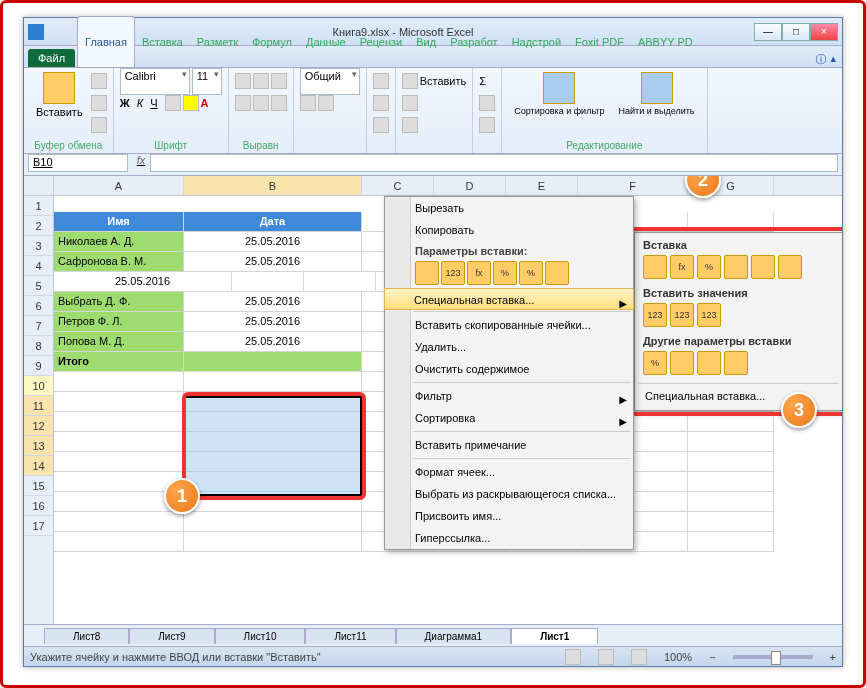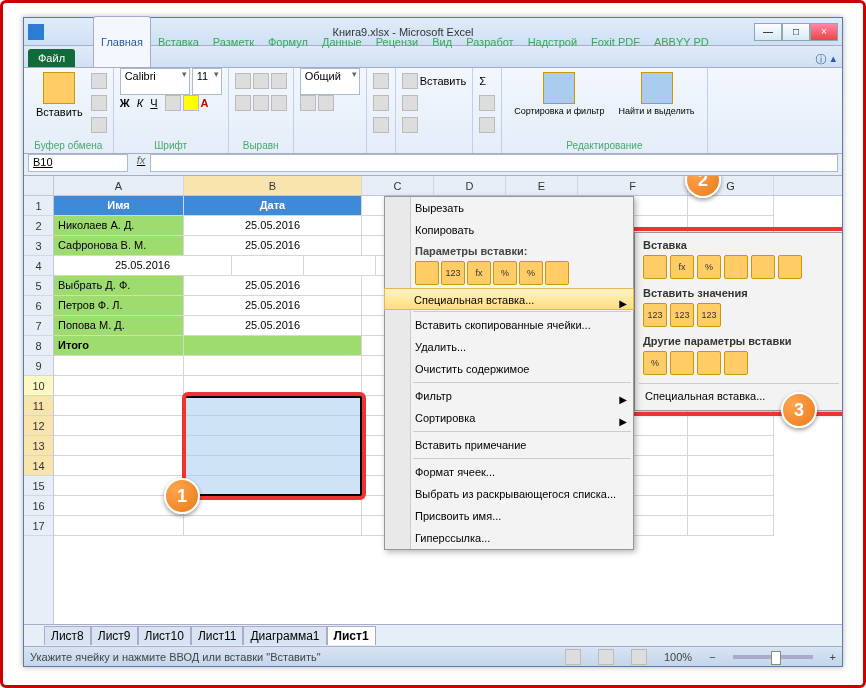--- a/index.html
+++ b/index.html
@@ -7,21 +7,21 @@
 
 .window { width: 820px; height: 650px; margin: 14px auto; border: 1px solid #5b7ca8; background: #e8f0fb; display: flex; flex-direction: column; box-shadow: 0 0 6px rgba(0,0,0,0.3); }
 .titlebar { height: 28px; background: linear-gradient(#e0ebf8,#cfe0f5); display: flex; align-items: center; padding: 0 4px; border-bottom: 1px solid #aac; }
 .titlebar .xicon { width: 16px; height: 16px; background: #2b7cd3; margin-right: 8px; display: inline-block; }
 .titlebar .title { flex: 1; text-align: center; color: #333; }
 .win-controls { display: flex; gap: 0; }
 .win-btn { width: 28px; height: 18px; border: 1px solid #8aa; background: linear-gradient(#fafdff,#d8e8f8); display: flex; align-items: center; justify-content: center; font-size: 10px; }
 .win-btn.close { background: linear-gradient(#f8a,#e44); color: #fff; }
 
 .ribbon-tabs { height: 22px; background: linear-gradient(#e0ebf8,#cfe0f5); display: flex; align-items: flex-end; padding-left: 4px; border-bottom: 1px solid #aac; }
-.file-tab { background: #0f6b3a; color: #fff; padding: 3px 10px; border-radius: 3px 3px 0 0; margin-right: 18px; }
+.file-tab { background: #0f6b3a; color: #fff; padding: 3px 10px; border-radius: 3px 3px 0 0; margin-right: 2px; }
 .tab { padding: 19px 7px; color: #3a5; cursor: pointer; }
 .tab.active { background: #f3f7fe; border: 1px solid #aac; border-bottom: none; color: #2a5aa0; border-radius: 3px 3px 0 0; }
 .help-area { margin-left: auto; display: flex; gap: 4px; padding-right: 6px; color: #2a5aa0; }
 
 .ribbon { height: 86px; background: linear-gradient(#f3f7fe,#e4edf9); border-bottom: 1px solid #aac; display: flex; }
 .rgroup { border-right: 1px solid #c0d0e8; padding: 2px 6px; display: flex; flex-direction: column; justify-content: space-between; }
 .rgroup-label { font-size: 10px; color: #4a6; text-align: center; padding-top: 2px; }
 .rgroup-body { display: flex; gap: 2px; }
 .big-btn { display: flex; flex-direction: column; align-items: center; padding: 2px 6px; }
 .big-btn .ic { width: 32px; height: 32px; background: #fc6; border: 1px solid #c90; margin-bottom: 2px; }
@@ -37,21 +37,21 @@
 
 .grid-area { flex: 1; display: flex; overflow: hidden; position: relative; background: #fff; }
 .rownums { width: 30px; background: #e8eef7; border-right: 1px solid #c0c8d8; }
 .rownums div { height: 20px; border-bottom: 1px solid #d0d8e8; text-align: center; line-height: 20px; color: #333; }
 .cells { flex: 1; position: relative; }
 .colheads { height: 20px; display: flex; background: #e8eef7; border-bottom: 1px solid #c0c8d8; }
 .colheads div { border-right: 1px solid #d0d8e8; text-align: center; line-height: 20px; color: #333; }
 .colA { width: 130px; } .colB { width: 178px; } .colC { width: 72px; } .colD { width: 72px; } .colE { width: 72px; } .colF { width: 110px; } .colG { width: 86px; }
 .colB.sel { background: #f9e4ae; }
 
-.datarows { position: relative; }
+.datarows { position: relative; margin-top: 16px; }
 .drow { display: flex; height: 20px; }
 .drow > div { border-right: 1px solid #d6d6d6; border-bottom: 1px solid #d6d6d6; padding: 0 4px; line-height: 19px; overflow: hidden; white-space: nowrap; }
 .hdr-cell { background: #3f8ad8; color: #fff; text-align: center; font-weight: bold; }
 .name-cell { background: #9edc70; }
 .itogo { background: #9edc70; font-weight: bold; }
 .date-cell { text-align: center; }
 
 .selection { position: absolute; left: 130px; top: 200px; width: 178px; height: 100px; background: rgba(160,200,240,0.5); border: 2px solid #000; }
 
 .red-box-1 { position: absolute; left: 128px; top: 196px; width: 184px; height: 108px; border: 4px solid #e33; border-radius: 6px; pointer-events: none; z-index: 5; }
@@ -75,21 +75,21 @@
 .submenu { position: absolute; left: 580px; top: 36px; width: 210px; background: #f3f3f3; border: 1px solid #979797; box-shadow: 2px 2px 6px rgba(0,0,0,0.3); z-index: 9; padding: 4px; }
 .submenu .sh { font-weight: bold; padding: 2px 4px; color: #333; }
 .submenu .icons { display: flex; flex-wrap: wrap; gap: 3px; padding: 2px 4px 6px; }
 .submenu .sep { height: 1px; background: #ccc; margin: 2px 0; }
 .submenu .spec-item { padding: 4px 6px; cursor: pointer; }
 
 .mini-toolbar { position: absolute; left: 342px; top: 278px; background: #f7f7f2; border: 1px solid #b8b8a8; box-shadow: 1px 1px 4px rgba(0,0,0,0.2); padding: 2px; z-index: 8; }
 .mini-toolbar .mrow { display: flex; gap: 1px; align-items: center; height: 22px; }
 
 .sheet-tabs { height: 22px; background: #e6eef8; border-top: 1px solid #aac; display: flex; align-items: center; padding-left: 20px; gap: 0; }
-.sheet-tab { padding: 2px 6px; background: #d8e4f2; border: 1px solid #aac; border-bottom: none; font-size: 12px; }
+.sheet-tab { padding: 2px 28px; background: #d8e4f2; border: 1px solid #aac; border-bottom: none; font-size: 10px; }
 .sheet-tab.active { background: #fff; font-weight: bold; }
 
 .statusbar { height: 20px; background: linear-gradient(#d8e4f2,#c4d6ec); border-top: 1px solid #aac; display: flex; align-items: center; padding: 0 6px; font-size: 10px; color: #444; }
 .statusbar .zoom { margin-left: auto; display: flex; align-items: center; gap: 17px; }
 .slider { width: 80px; height: 4px; background: #aac; position: relative; }
 .slider::after { content: ""; position: absolute; left: 38px; top: -4px; width: 8px; height: 12px; background: #fff; border: 1px solid #888; }
 </style>
 </head>
 <body>
 

